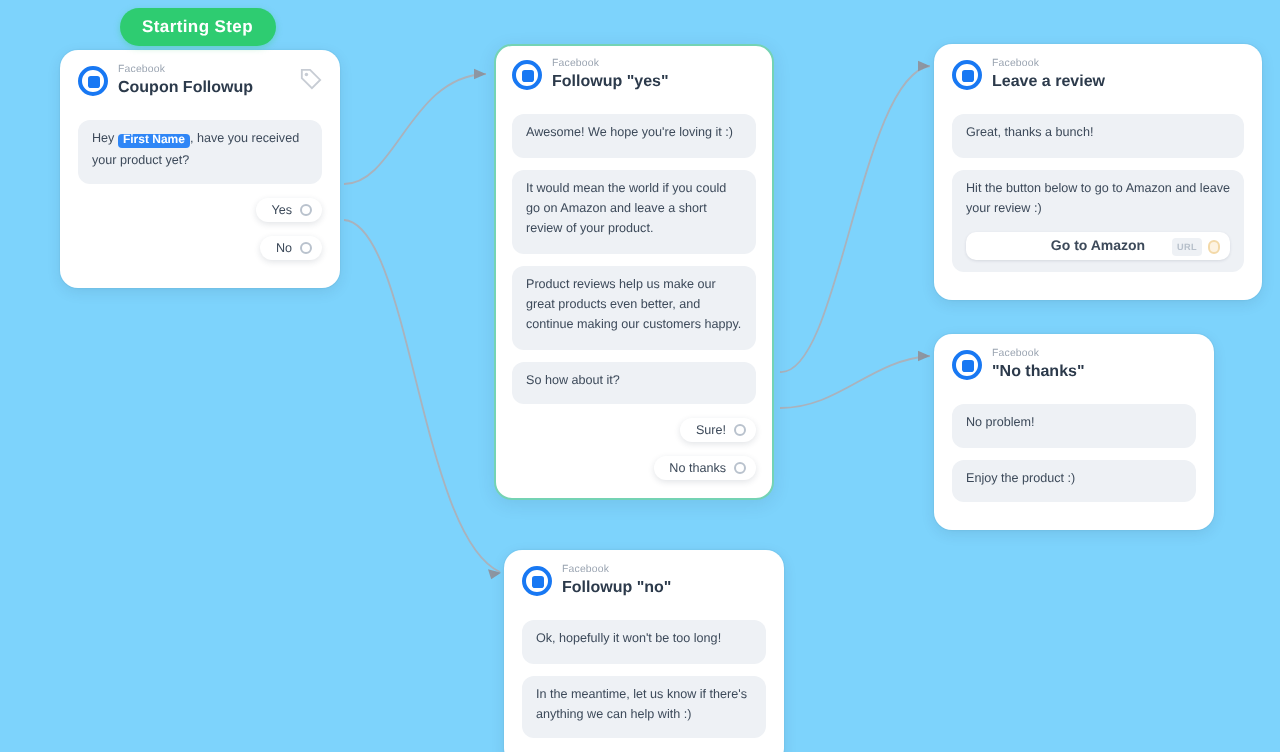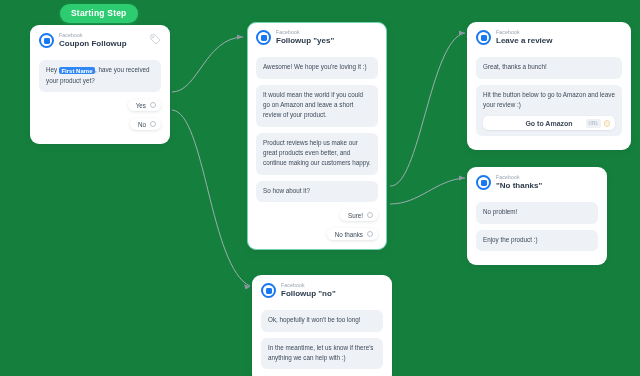--- a/index.html
+++ b/index.html
@@ -11,21 +11,21 @@
     height: 376px;
     overflow: hidden;
     background: #f4f6f8;
     font-family: "Liberation Sans", sans-serif;
     position: relative;
     -webkit-font-smoothing: antialiased;
   }
   #canvas {
     position: absolute;
     inset: 0;
-    background: #15803d;
+    background: #7dd3fc;
   }
   #edges {
     position: absolute;
     left: 0;
     top: 0;
     width: 640px;
     height: 376px;
     pointer-events: none;
     z-index: 1;
   }

